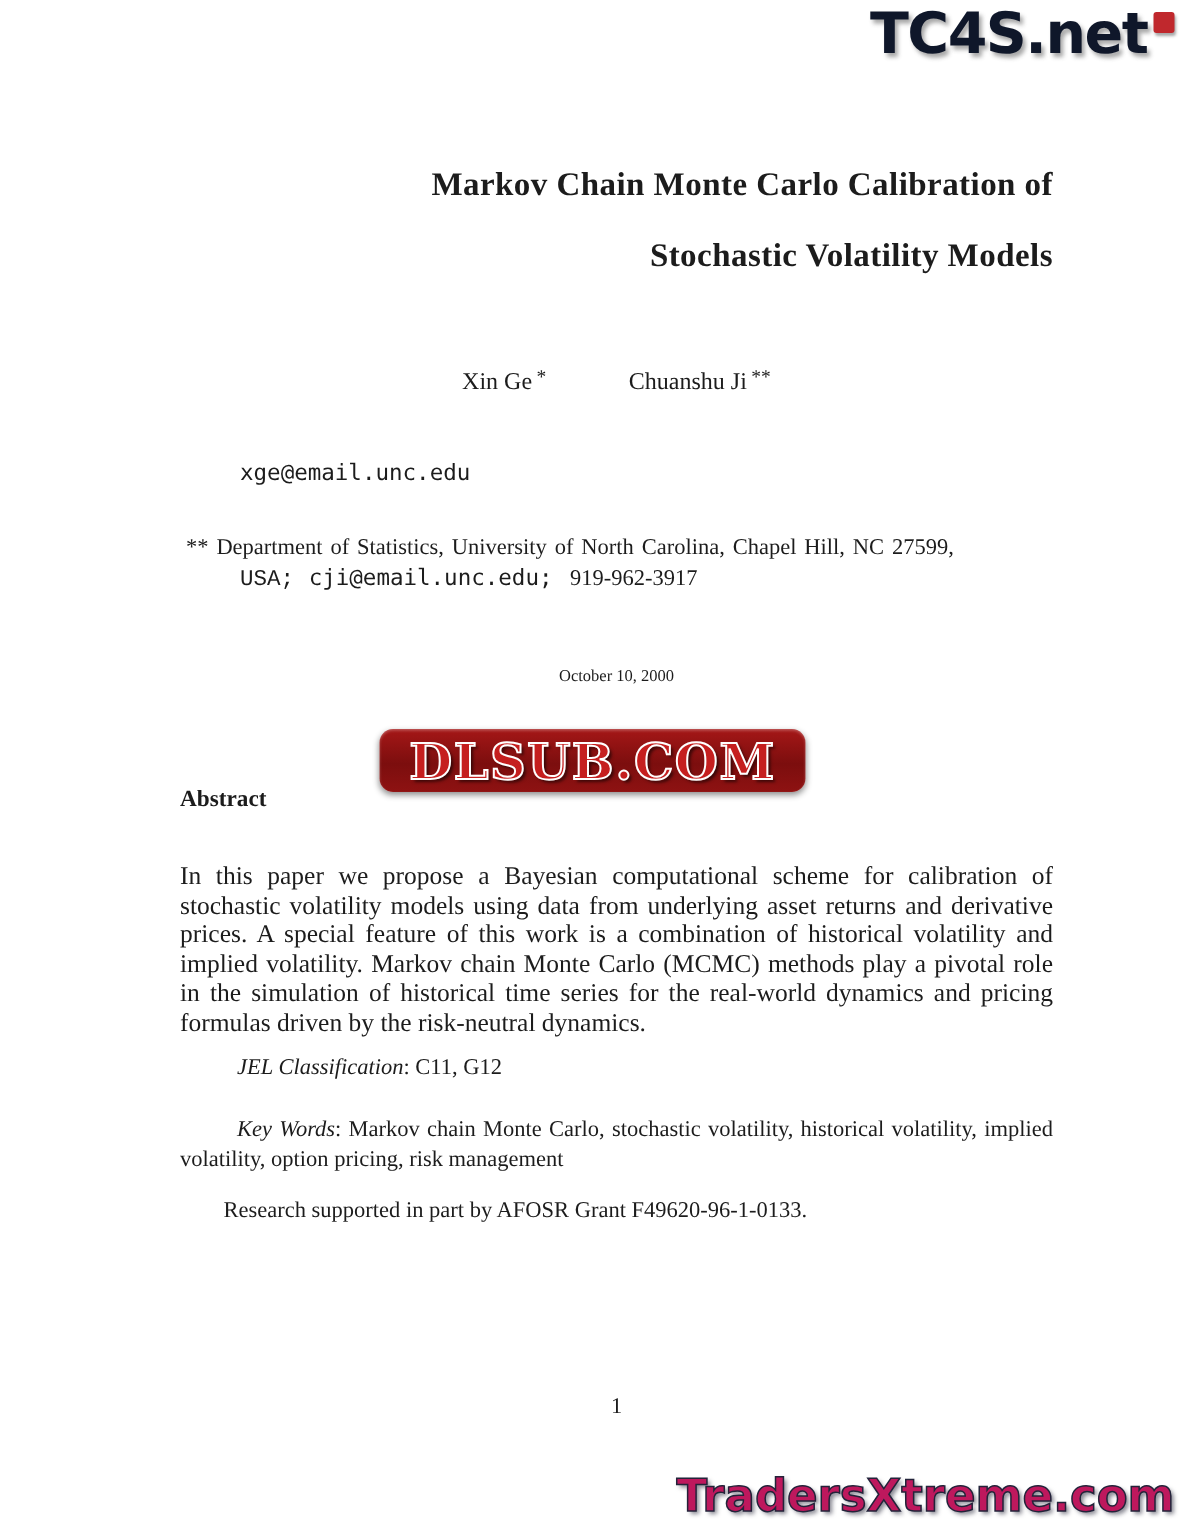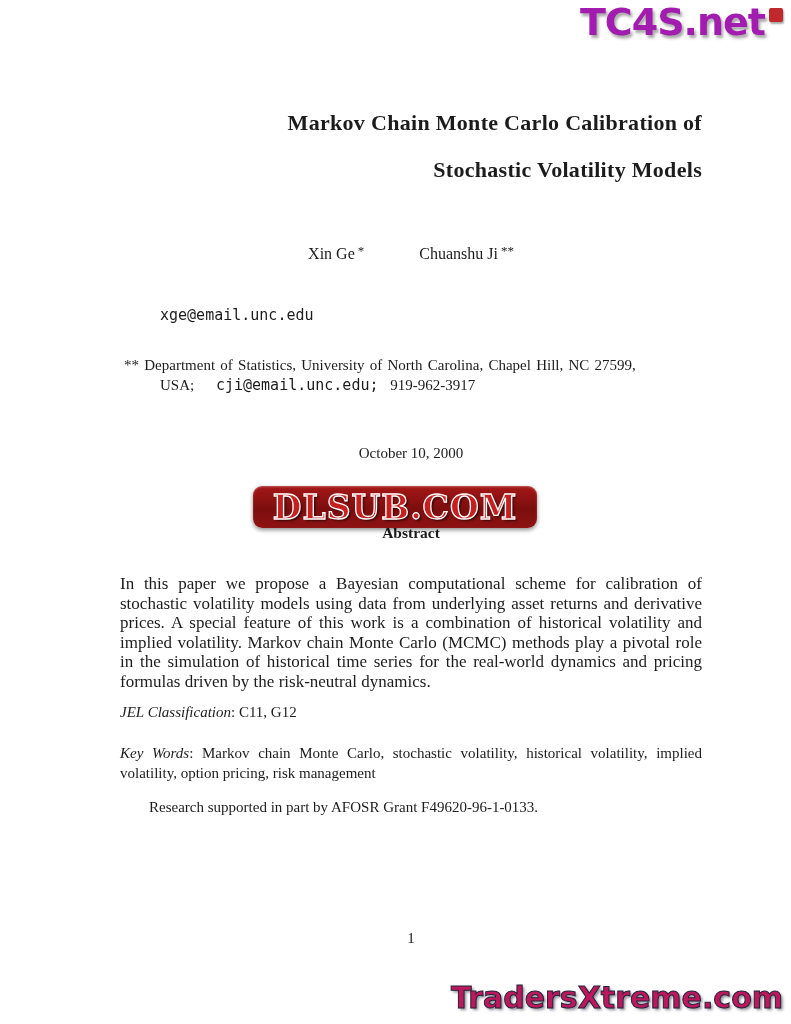--- a/index.html
+++ b/index.html
@@ -15,21 +15,21 @@
   }
   .abs { position: absolute; }
 
   
   .tc4s {
     top: 0px; right: 8px;
     font-family: "DejaVu Sans", sans-serif;
     font-weight: bold;
     font-size: 38px;
     letter-spacing: -1px;
-    color: #a21caf;
+    color: #0f172a;
     text-shadow: 2px 3px 3px rgba(60,60,60,0.45);
     display: flex; align-items: flex-start; gap: 4px;
   }
   .tc4s-square {
     display: inline-block;
     width: 14px; height: 14px;
     margin-top: 8px;
     background: #c0282d;
     border-radius: 2px;
     box-shadow: 1px 2px 2px rgba(60,60,60,0.45);
@@ -63,24 +63,24 @@
     box-sizing: border-box;
   }
   .aff-1 { top: 306px; }
   .aff-2 { top: 356px; }
   .aff-line1 { white-space: nowrap; }
   .aff-1 .aff-line1 { margin-left: -33px; }
   .aff-2 .aff-line1 { margin-left: -36px; word-spacing: 1.5px; }
   .aff-line2 { white-space: nowrap; }
   .mono { font-family: "DejaVu Sans Mono", monospace; font-size: 15px; }
   .aff-suffix { margin-left: 8px; }
-  .aff-prefix { margin-right: 18px; }
+  .aff-prefix { margin-right: 6px; font-family: Liberation Mono, monospace; }
 
   
-  .date { top: 445px; left: 120px; width: 582px; text-align: center; font-size: 15px; }
+  .date { top: 445px; left: 120px; width: 582px; text-align: center; font-size: 11px; }
 
   
   .dlsub {
     top: 486px; left: 253px; width: 284px; height: 42px;
     background: linear-gradient(180deg, #a51717 0%, #7c0e0e 55%, #8e1212 100%);
     border-radius: 9px;
     box-shadow: 0 2px 4px rgba(0,0,0,0.45), inset 0 1px 2px rgba(255,255,255,0.3);
     display: flex; align-items: center; justify-content: center;
     z-index: 2;
   }
@@ -90,34 +90,34 @@
     font-size: 33px;
     letter-spacing: 1px;
     color: #c51f1f;
     -webkit-text-stroke: 1.3px #ffffff;
     text-shadow: 2px 2px 2px rgba(0,0,0,0.55);
   }
 
   
   .abstract-heading {
     top: 524px; left: 120px; width: 582px;
-    text-align: center; font-weight: bold; font-size: 15.5px;
+    font-weight: bold; font-size: 15.5px;
     z-index: 1;
   }
   .abstract-text {
     top: 574px; left: 120px; width: 582px;
     font-size: 17px; line-height: 19.5px;
     text-align: justify;
   }
 
   
   .jel { top: 704px; left: 120px; width: 582px; font-size: 15px; }
   .keywords { top: 744px; left: 120px; width: 582px; font-size: 15px; line-height: 19.5px; text-align: justify; }
   .funding { top: 799px; left: 120px; width: 582px; font-size: 15px; margin-left: 29px; }
-  .it { font-style: italic; }
+  .it { font-style: italic; margin-left: 38px; }
 
   
   .page-number { top: 930px; left: 120px; width: 582px; text-align: center; font-size: 15px; }
 
   
   .traders {
     top: 980px; right: 8px;
     font-family: "DejaVu Sans", sans-serif;
     font-weight: bold;
     font-size: 30px;

